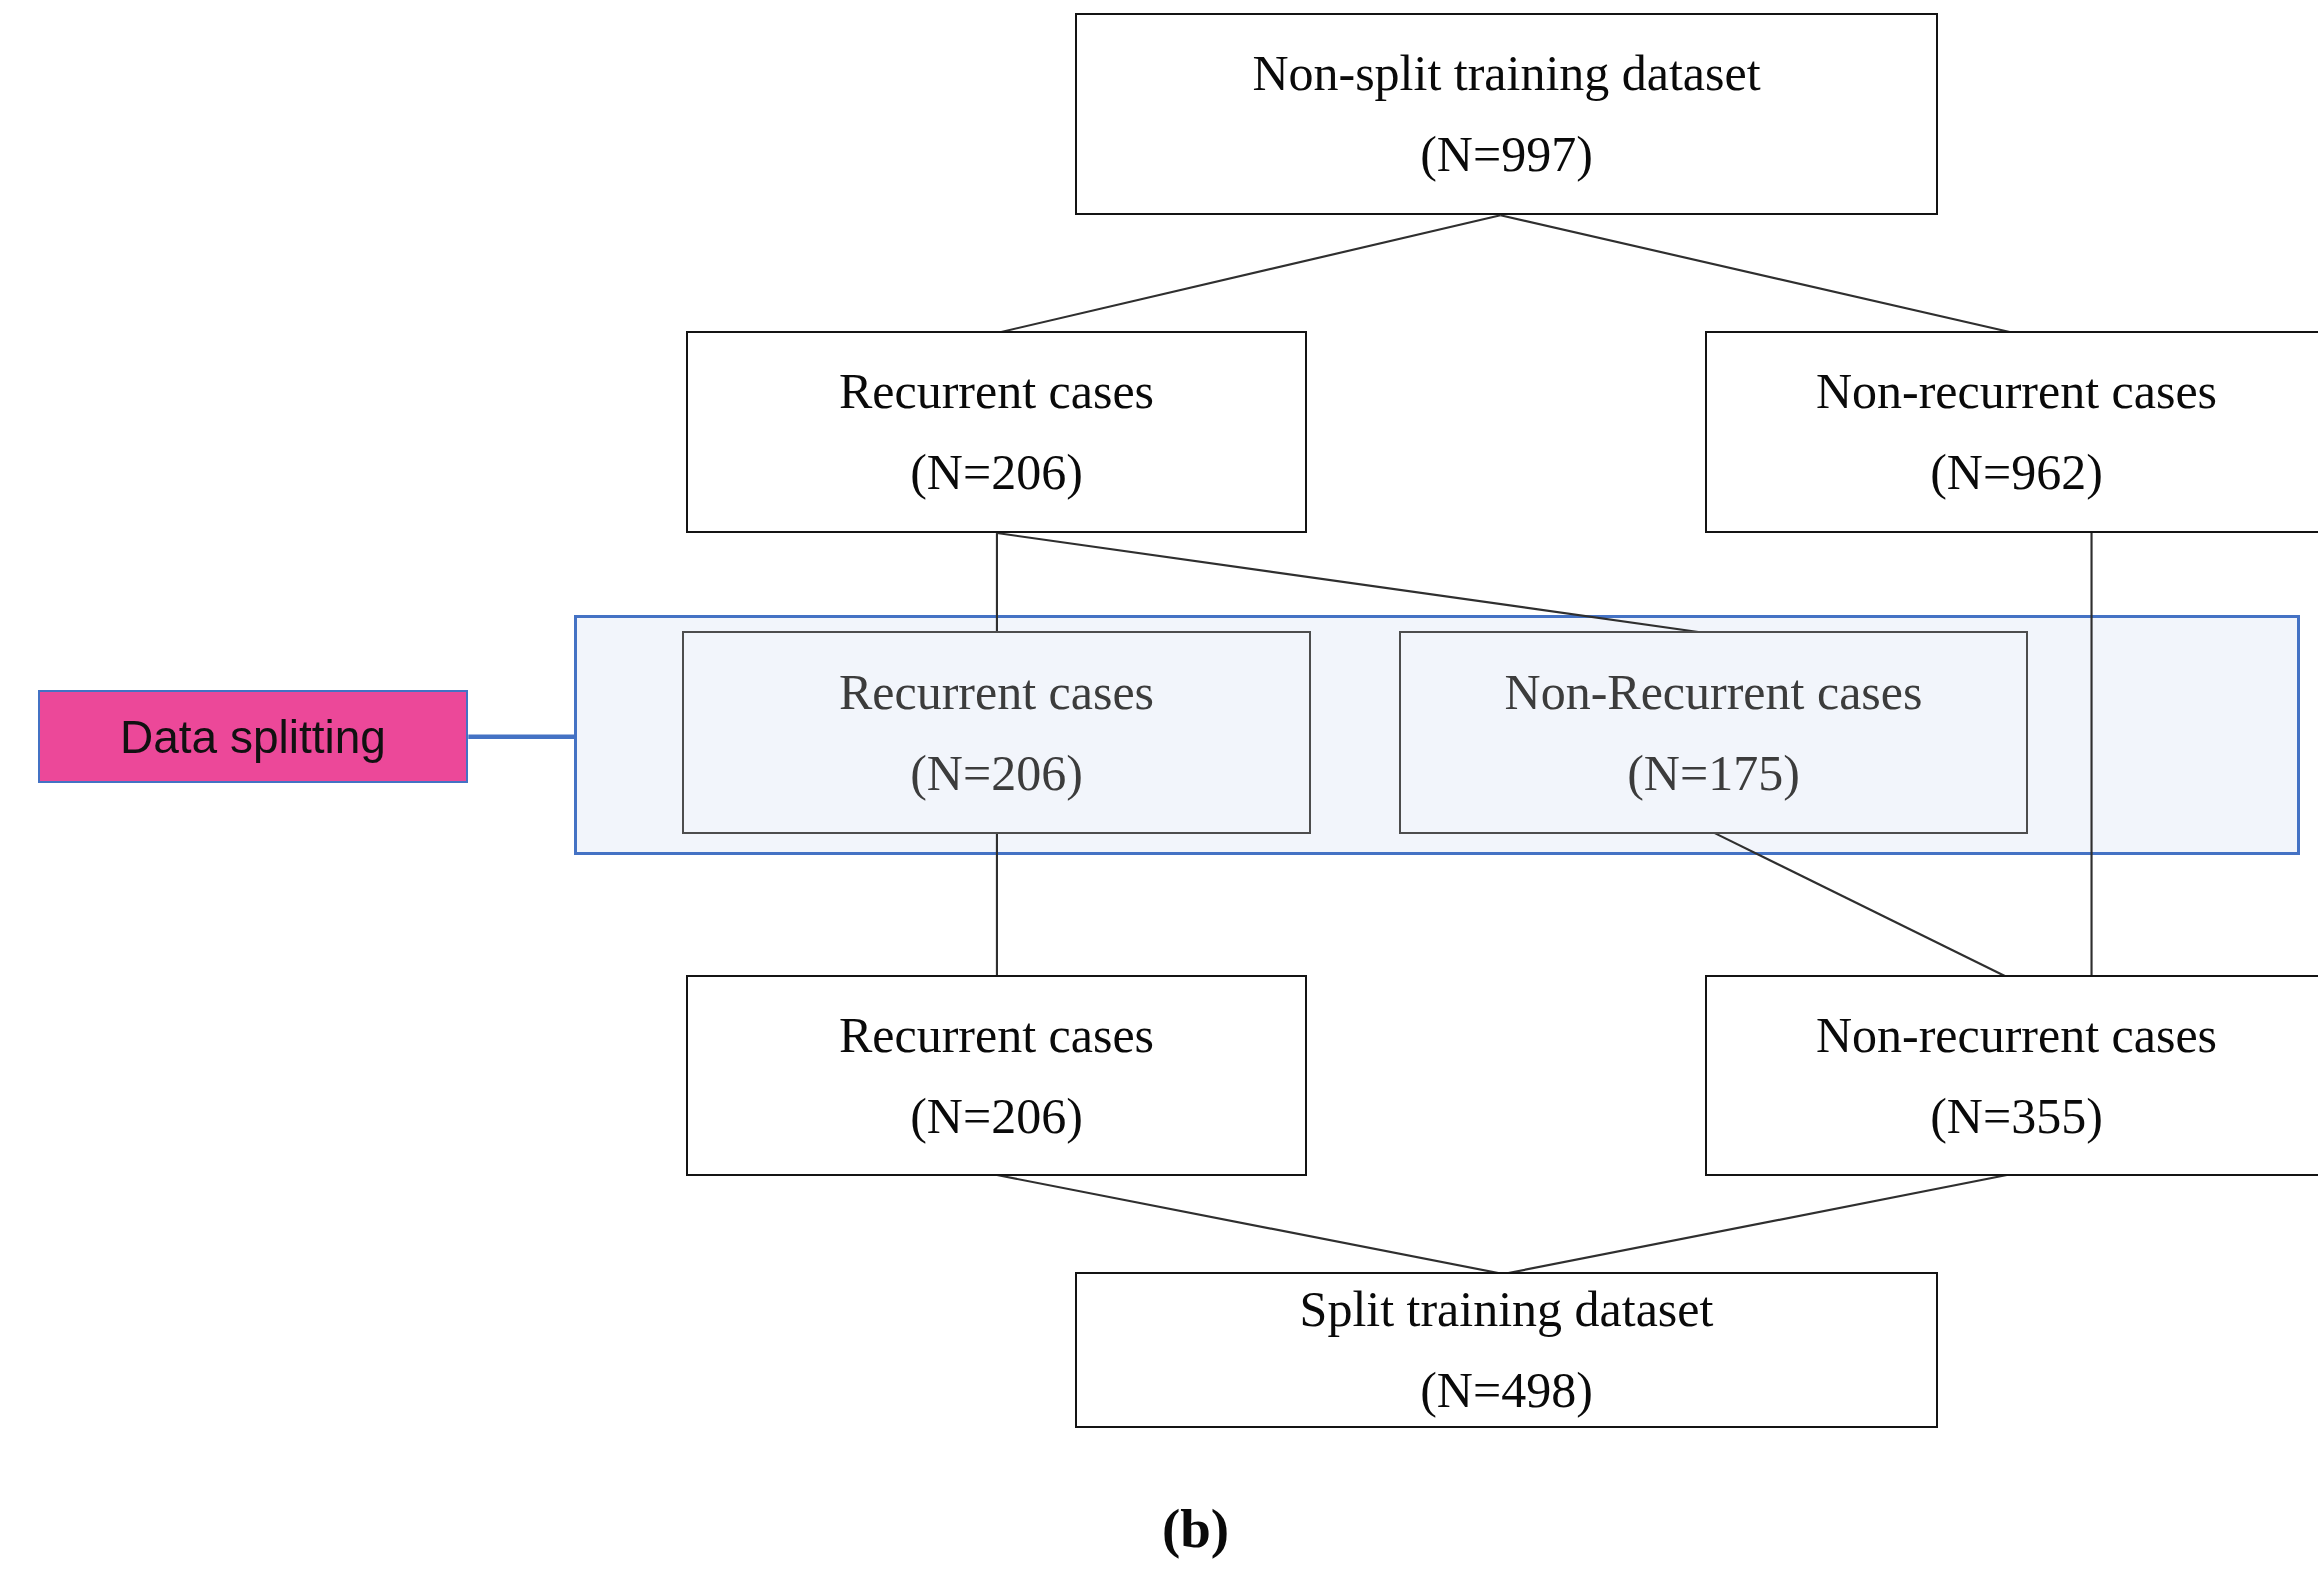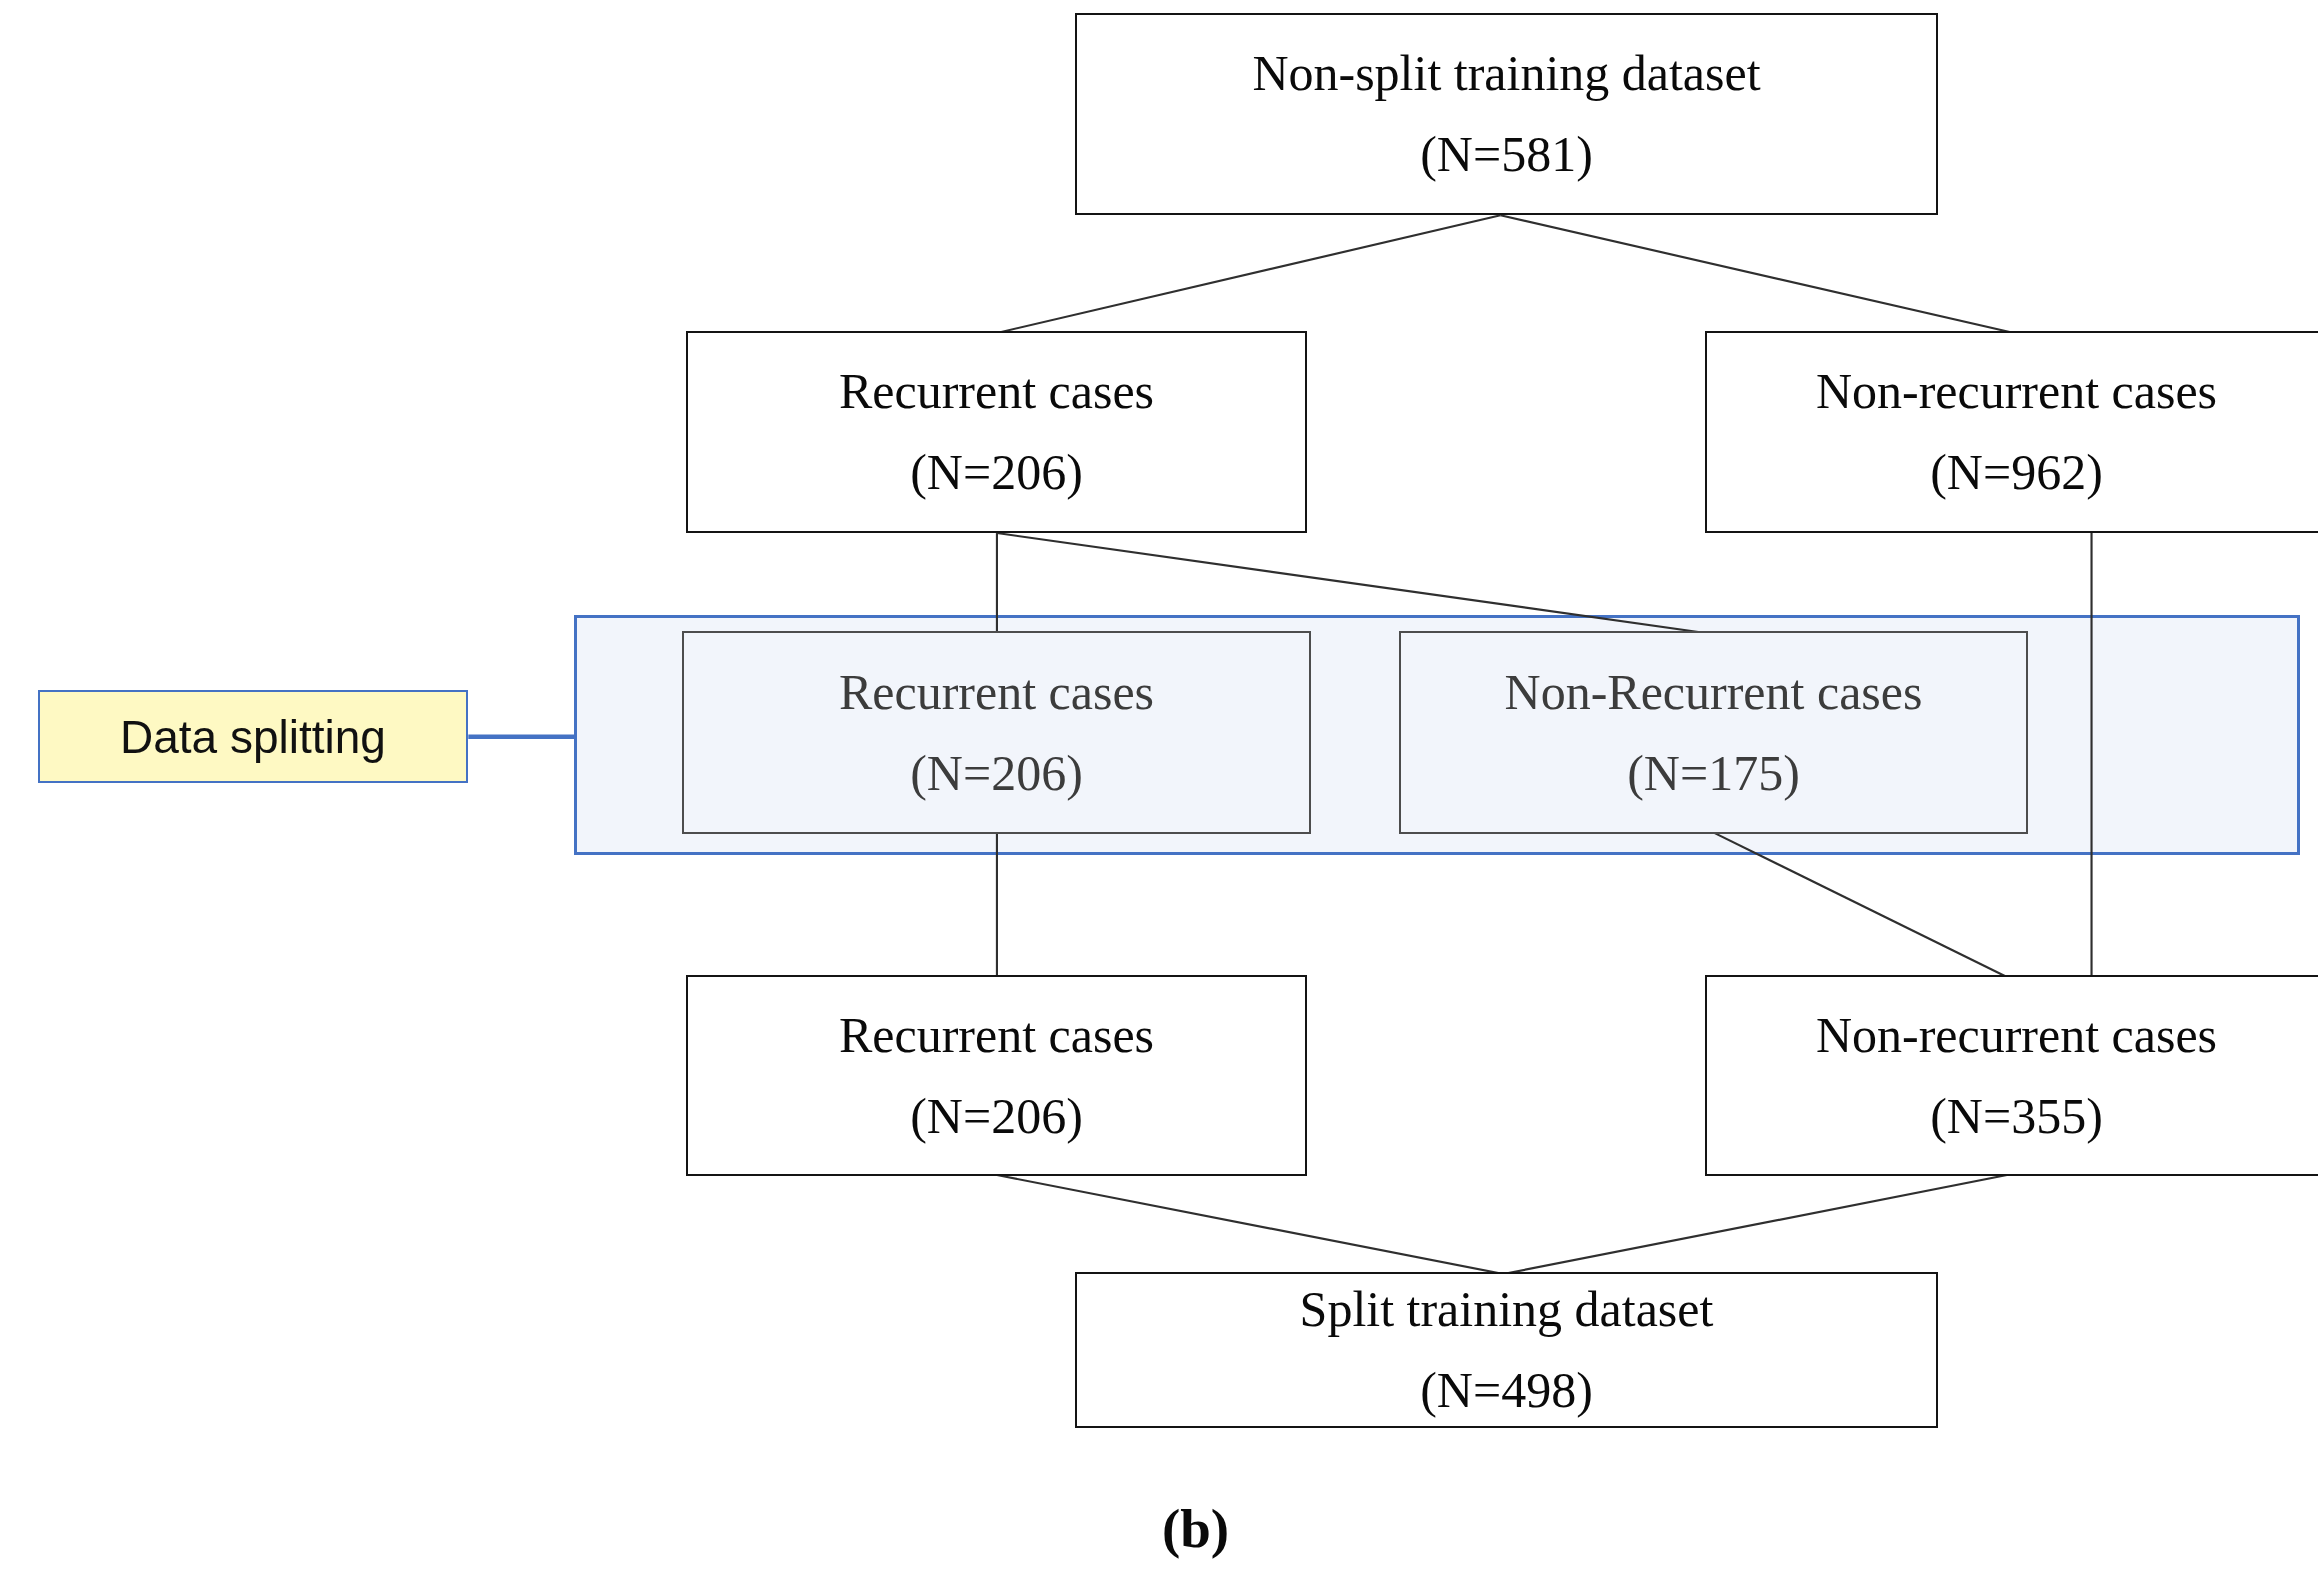--- a/index.html
+++ b/index.html
@@ -52,21 +52,21 @@
     color:#3C3C3C;
     font-size:50px;
     line-height:1.62;
     box-sizing:border-box;
     z-index:3;
   }
   .label-box{
     position:absolute;
     left:18px; top:690px;
     width:430px; height:93px;
-    background:#fef9c3;
+    background:#ec4899;
     border:2.2px solid #4472C4;
     display:flex;
     align-items:center;
     justify-content:center;
     font-family:"Liberation Sans", sans-serif;
     font-size:46px;
     color:#111111;
     box-sizing:border-box;
     z-index:3;
   }
@@ -97,21 +97,21 @@
     <line x1="2888" y1="743" x2="2888" y2="1362" stroke="#2F2F2F" stroke-width="3"></line>
     <line x1="1362" y1="1161" x2="1362" y2="1362" stroke="#2F2F2F" stroke-width="3"></line>
     <line x1="2362" y1="1161" x2="2770" y2="1362" stroke="#2F2F2F" stroke-width="3"></line>
     <line x1="1362" y1="1638" x2="2068" y2="1776" stroke="#2F2F2F" stroke-width="3"></line>
     <line x1="2770" y1="1638" x2="2068" y2="1776" stroke="#2F2F2F" stroke-width="3"></line>
     <line x1="625" y1="1027" x2="774" y2="1027" stroke="#4472C4" stroke-width="6"></line>
   </svg>
 
   <div class="node" style="left:1055px; top:13px; width:863px; height:202px;">
     <div>Non-split training dataset</div>
-    <div>(N=581)</div>
+    <div>(N=997)</div>
   </div>
 
   <div class="node" style="left:666px; top:331px; width:621px; height:202px;">
     <div>Recurrent cases</div>
     <div>(N=206)</div>
   </div>
   <div class="node" style="left:1685px; top:331px; width:623px; height:202px;">
     <div>Non-recurrent cases</div>
     <div>(N=962)</div>
   </div>

